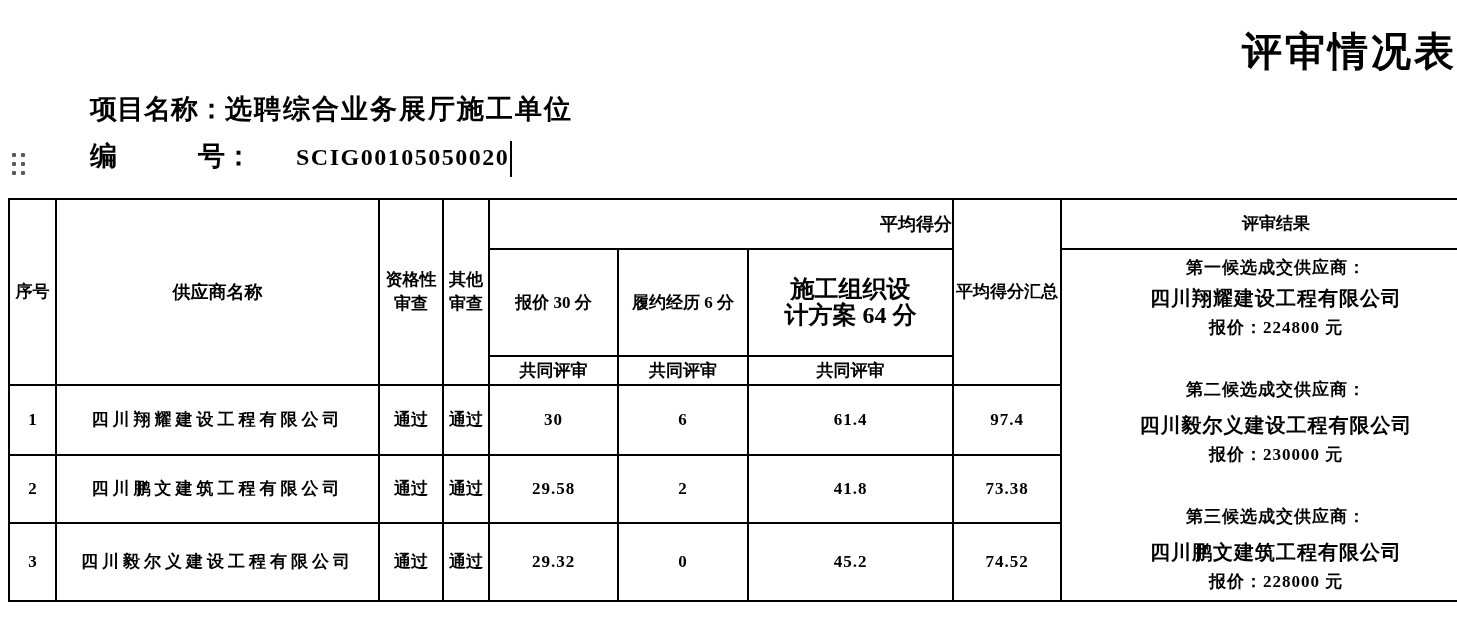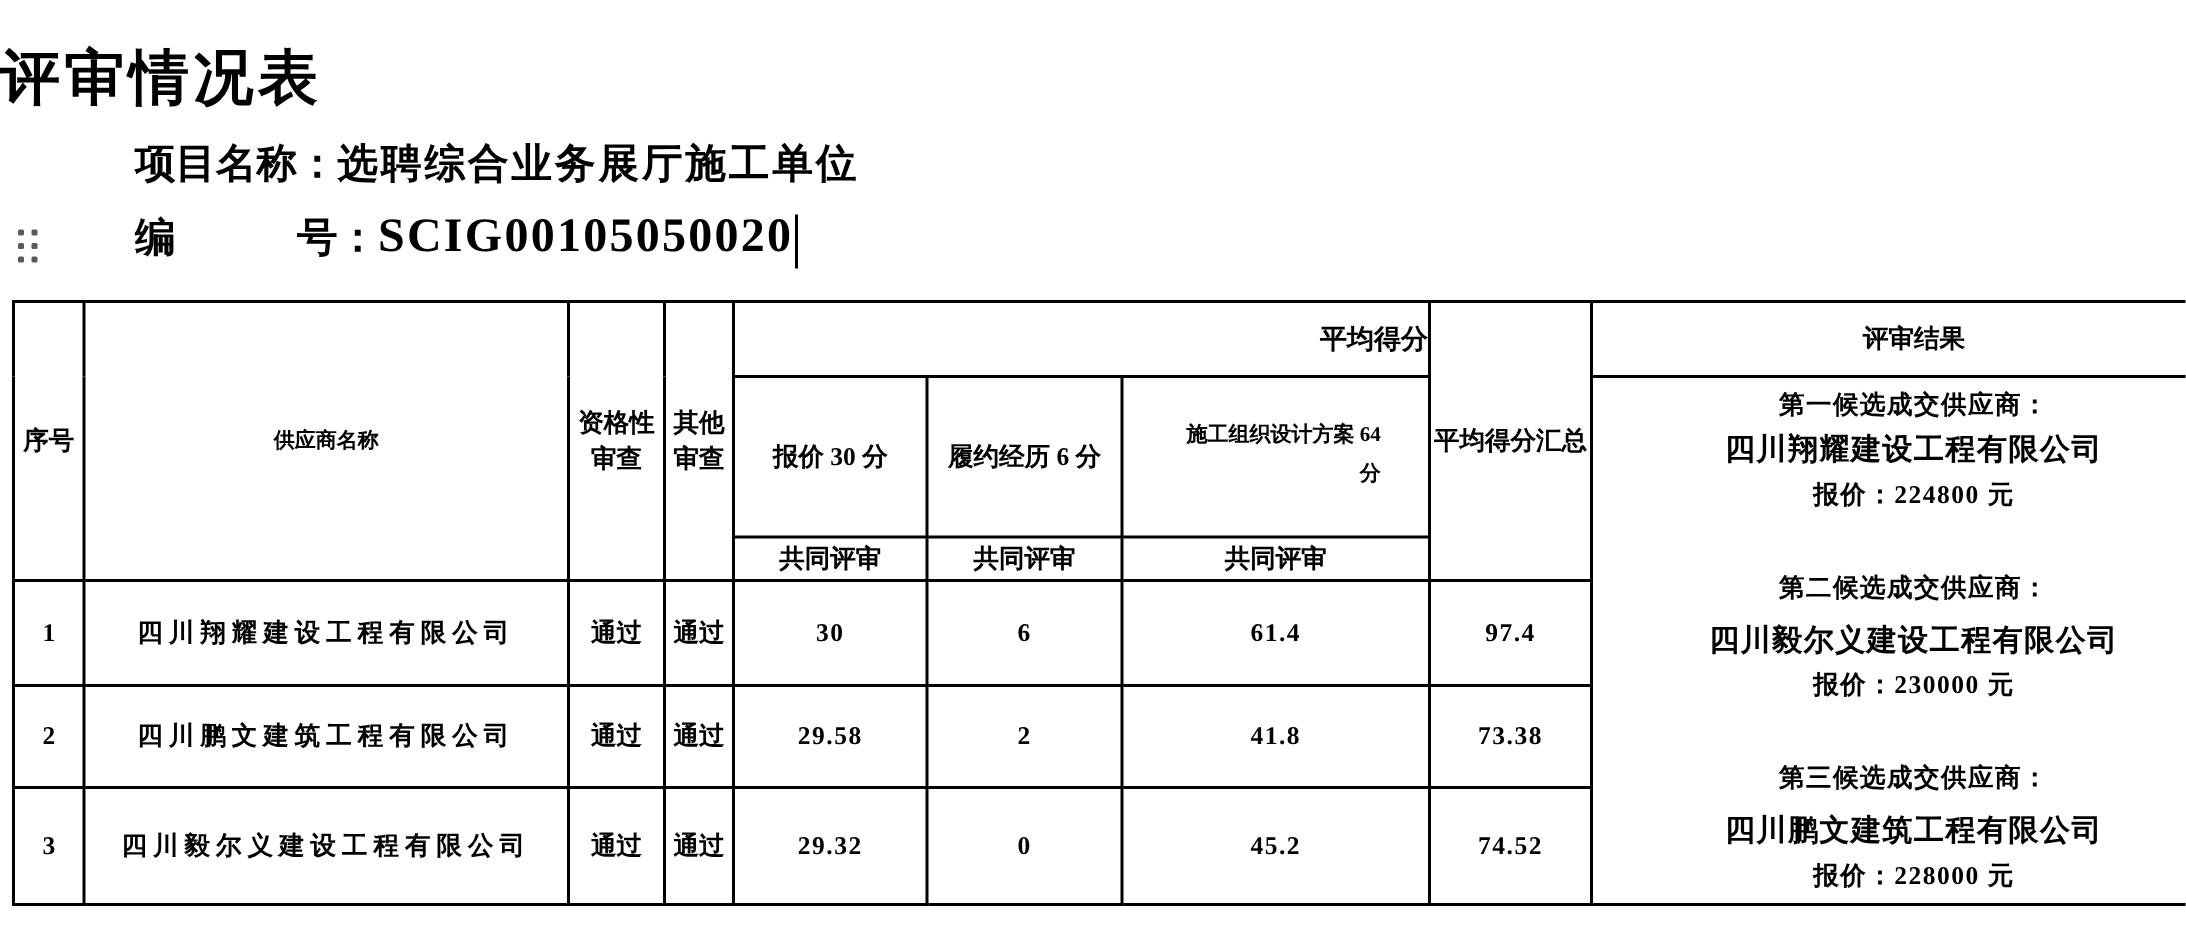--- a/index.html
+++ b/index.html
@@ -11,40 +11,41 @@
     width: 1457px; height: 622px;
     overflow: hidden;
     position: relative;
     color: #000;
     font-family: "Liberation Serif", "DejaVu Serif", serif;
   }
 
   
   .title {
     margin: 30px 0 0 0;
-    text-align: left;
+    text-align: right;
     font-size: 40px;
     font-weight: bold;
     letter-spacing: 3px;
     line-height: 44px;
   }
   .meta-line {
     margin-left: 90px;
     font-size: 27px;
     font-weight: bold;
     line-height: 36px;
     white-space: nowrap;
   }
   .meta-line.first { margin-top: 17px; }
   .meta-line.second { margin-top: 11px; }
   .meta-value-cjk { letter-spacing: 2px; }
   .meta-value-code {
-    font-size: 32px;
+    font-size: 24px;
     letter-spacing: 1.5px;
     font-weight: bold;
+    margin-left: 44px;
   }
   .caret {
     display: inline-block;
     width: 2px; height: 36px;
     background: #000;
     vertical-align: middle;
     margin-left: 1px;
   }
 
   
@@ -88,22 +89,21 @@
   tr.r3 { height: 78px; }
 
   td.wrap-2 { word-break: break-all; padding: 0 12px; line-height: 24px; }   
   td.wrap-1 { word-break: break-all; padding: 0 13px; line-height: 24px; }   
   td.avg-total { word-break: break-all; padding: 0 15px; line-height: 26px; font-size: 18px; border-radius: 20px; }
   .design-head {
     display: inline-block;
     width: 140px;
     word-break: break-all;
     line-height: 26px;
-    font-size: 14px;
-    text-align: right;
+    font-size: 24px;
   }
   td.sub-head { font-size: 18px; }
   td.joint { font-size: 17px; margin-top: 40px; }
 
   td.seq-cell { font-size: 18px; }
   td.supplier-cell {
     text-align: left;
     padding-left: 12px;
     font-size: 21px;
     letter-spacing: 4px;
@@ -150,21 +150,21 @@
       <col style="width:46px">
     <col style="width:129px">
       <col style="width:130px">
       <col style="width:205px">
       <col style="width:108px">
     <col style="width:430px">
   </colgroup>
   <tbody>
       <tr class="h1">
     <td rowspan="3" class="wrap-1">序号</td>
-    <td rowspan="3" style="font-size:14px;">供应商名称</td>
+    <td rowspan="3" style="font-size:18px;">供应商名称</td>
     <td rowspan="3" class="wrap-2">资格性审查</td>
     <td rowspan="3" class="wrap-1">其他审查</td>
     <td colspan="3" style="font-size:18px;text-align:right;">平均得分</td>
     <td rowspan="3" class="avg-total">平均得分汇总</td>
     <td>评审结果</td>
   </tr>
   <tr class="h2">
     <td class="sub-head">报价 30 分</td>
     <td class="sub-head">履约经历 6 分</td>
     <td class="sub-head"><span class="design-head">施工组织设计方案 64 分</span></td>

